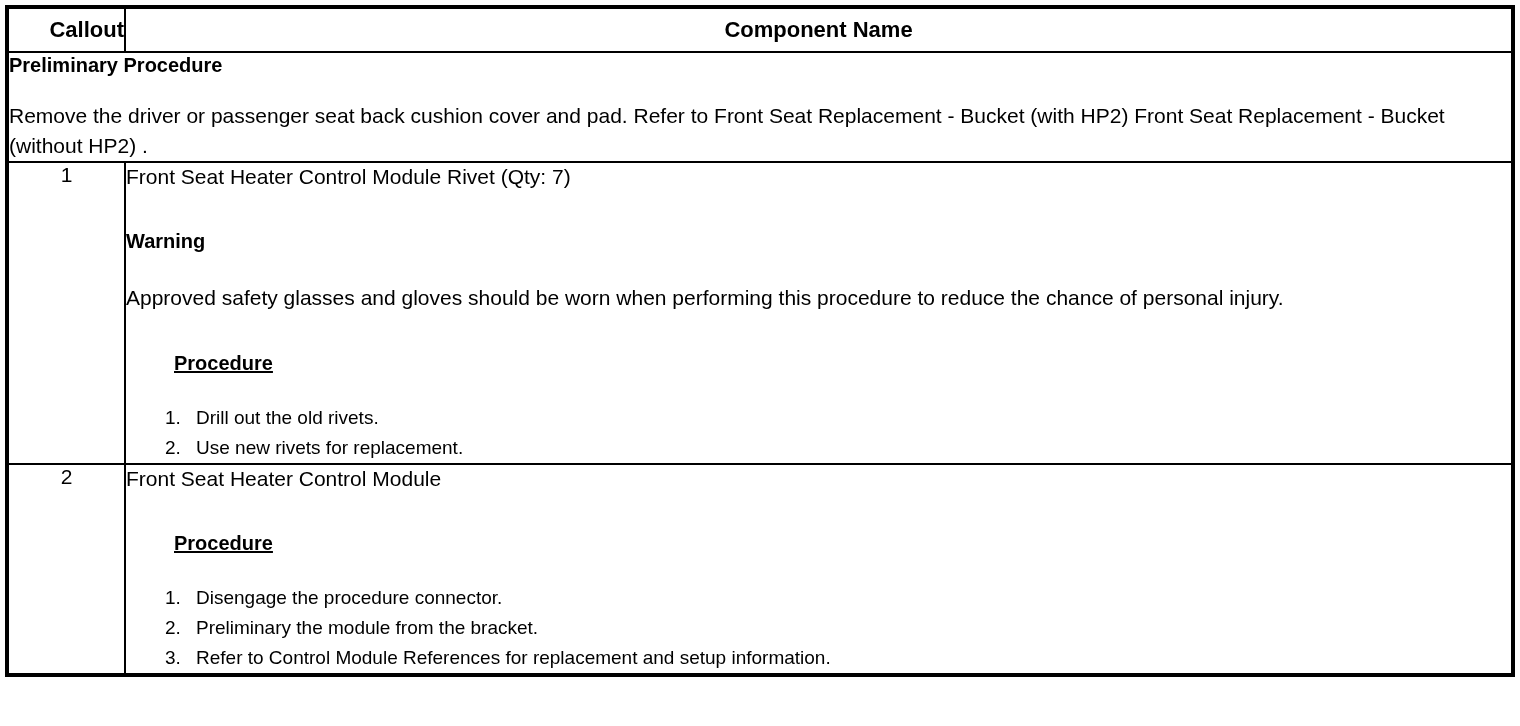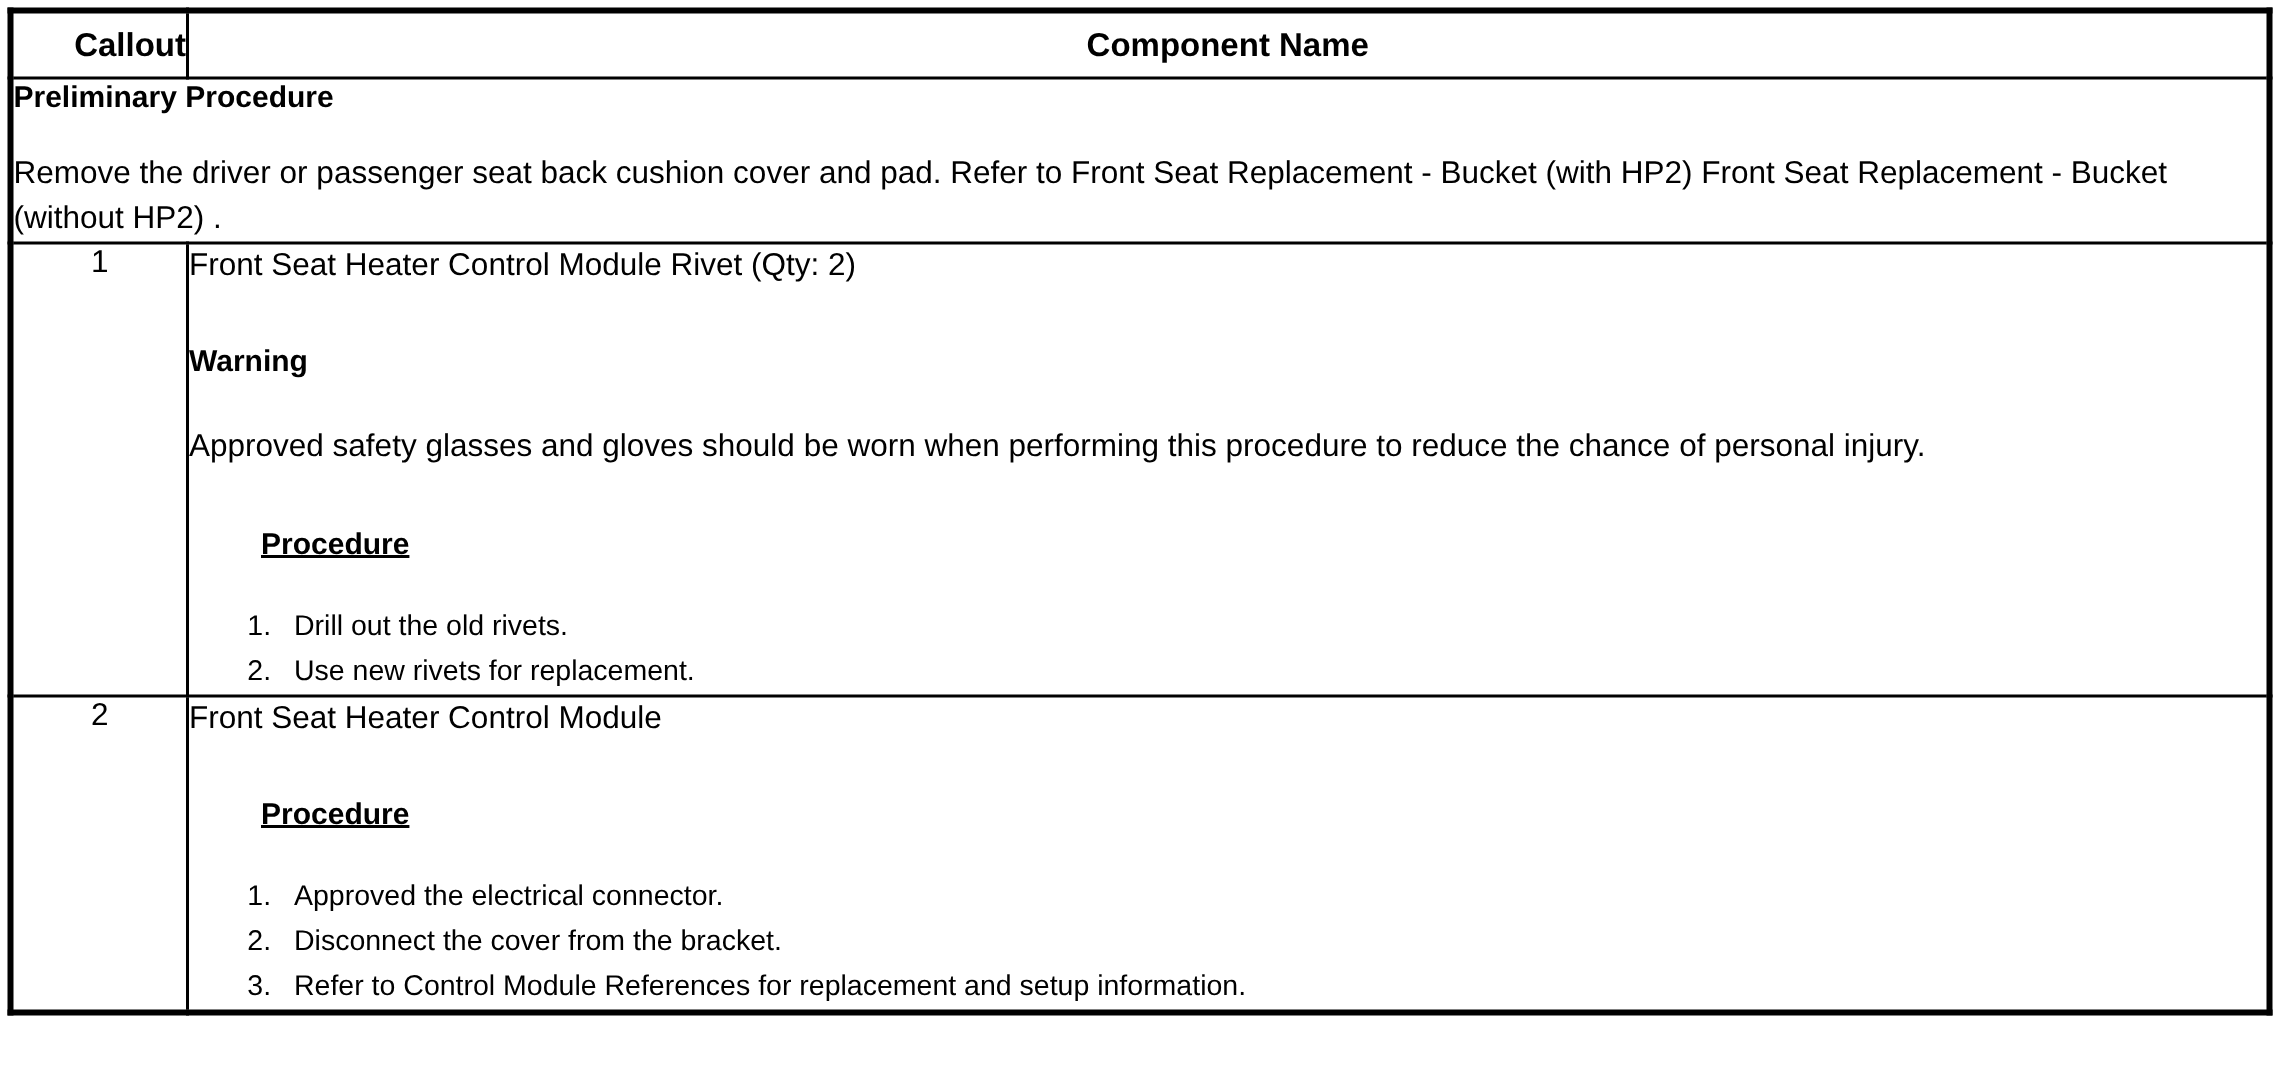--- a/index.html
+++ b/index.html
@@ -136,39 +136,39 @@
       <tr>
         <td class="prelim-cell" colspan="2">
           <p class="prelim-title">Preliminary Procedure</p>
           <p class="prelim-body">Remove the driver or passenger seat back cushion cover and pad. Refer to Front Seat Replacement - Bucket (with HP2) Front Seat Replacement - Bucket (without HP2) .</p>
         </td>
       </tr>
 
       <tr>
         <td class="callout-cell">1</td>
         <td class="content-cell">
-          <p class="comp-name">Front Seat Heater Control Module Rivet (Qty: 2)</p>
+          <p class="comp-name">Front Seat Heater Control Module Rivet (Qty: 7)</p>
           <p class="sub-head">Warning</p>
           <p class="warn-body">Approved safety glasses and gloves should be worn when performing this procedure to reduce the chance of personal injury.</p>
           <p class="sub-head indented">Procedure</p>
           <ol class="steps">
             <li>Drill out the old rivets.</li>
             <li>Use new rivets for replacement.</li>
           </ol>
         </td>
       </tr>
 
       <tr>
         <td class="callout-cell">2</td>
         <td class="content-cell">
           <p class="comp-name">Front Seat Heater Control Module</p>
           <p class="sub-head indented">Procedure</p>
           <ol class="steps">
-            <li>Approved the electrical connector.</li>
-            <li>Disconnect the cover from the bracket.</li>
+            <li>Disengage the procedure connector.</li>
+            <li>Preliminary the module from the bracket.</li>
             <li>Refer to Control Module References for replacement and setup information.</li>
           </ol>
         </td>
       </tr>
 
     </tbody>
   </table>
 
 </div>
 

